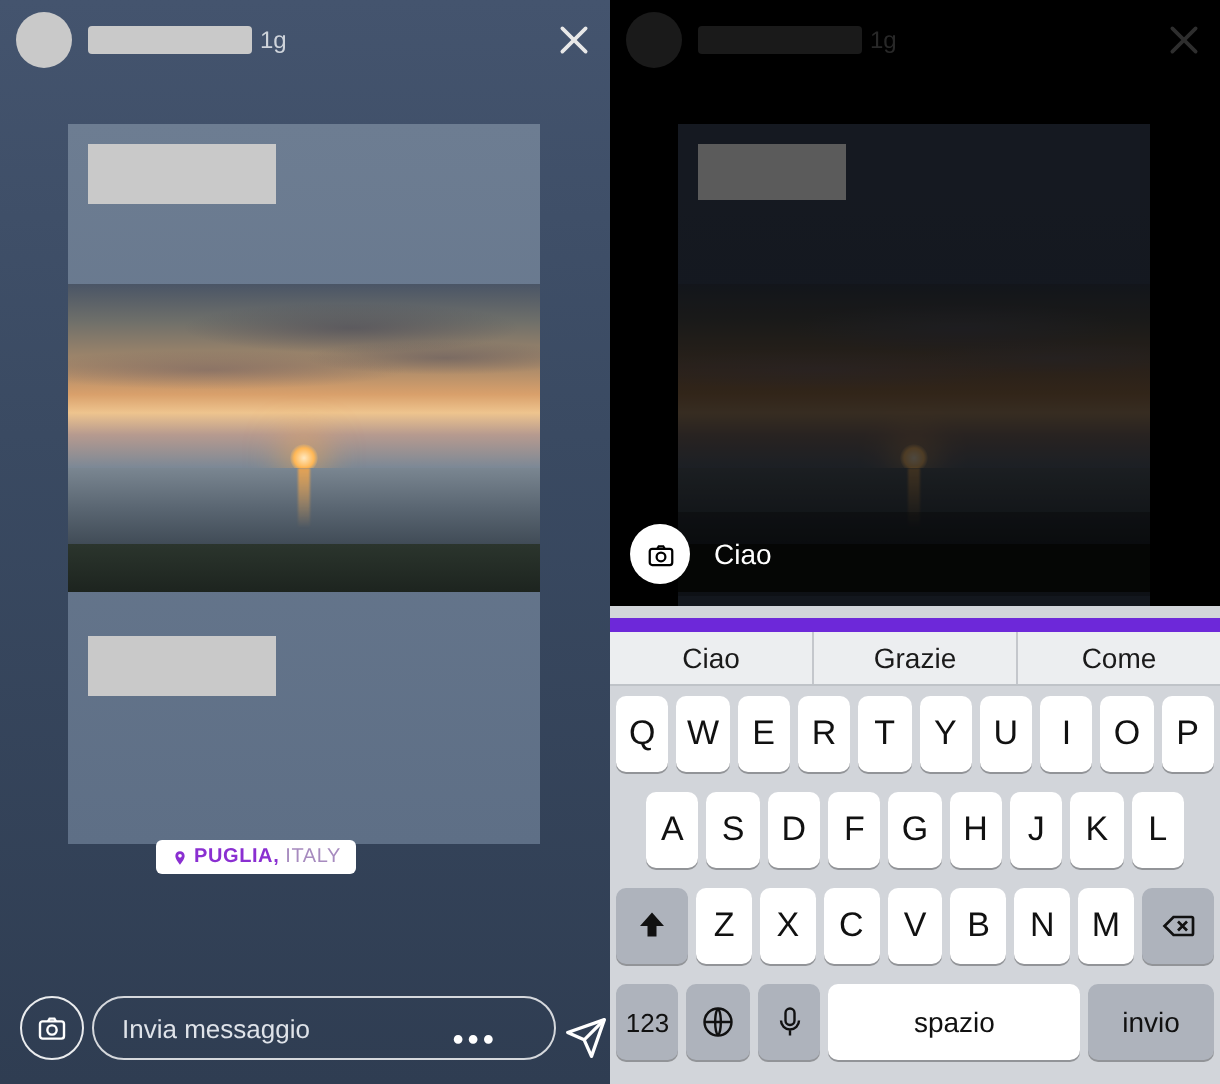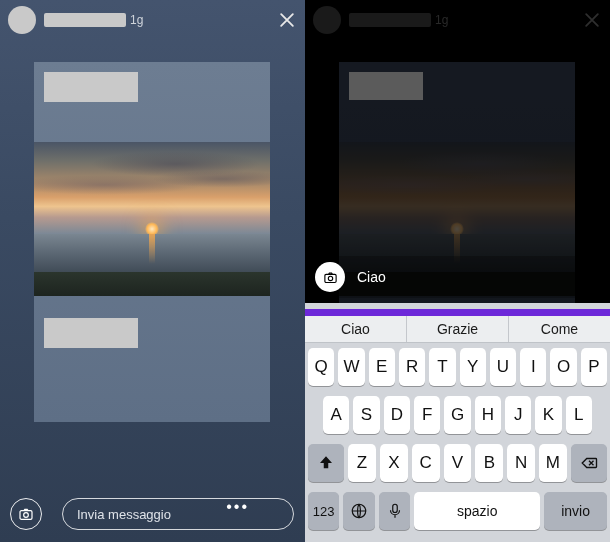--- a/index.html
+++ b/index.html
@@ -104,21 +104,21 @@
     padding: 3px 8px; border-radius: 3px;
     letter-spacing: .3px;
     display: flex; align-items: center; gap: 3px;
   }
   .location-tag svg { width: 8px; height: 8px; }
   .location-tag .sub { color: #a78bbf; font-weight: 500; margin-left: 0px; }
   
   .bottombar {
     position: absolute; left:0; right:0; bottom:0;
     padding: 8px 10px 12px 10px;
-    display: flex; align-items: flex-start; gap: 20px;
+    display: flex; align-items: flex-end; gap: 4px;
   }
   .circle-btn {
     width: 32px; height: 32px; border-radius: 50%;
     border: 1.5px solid rgba(255,255,255,.9);
     display: flex; align-items: center; justify-content: center;
     color: #fff;
     cursor: pointer;
     background: none;
     flex-shrink: 0;
   }
@@ -262,20 +262,27 @@
       <div class="sky"></div>
       <div class="clouds"></div>
       <div class="sun"></div>
       <div class="sea"></div>
       <div class="reflection"></div>
       <div class="land"></div>
     </div>
     <div class="redact bottom-left"></div>
   </div>
 
+  <div class="location-tag">
+    <svg viewBox="0 0 24 24" fill="#8a2fd1">
+        <path d="M12 2C8 2 5 5 5 9c0 5 7 13 7 13s7-8 7-13c0-4-3-7-7-7zm0 9.5A2.5 2.5 0 1112 6a2.5 2.5 0 010 5.5z"></path>
+      </svg>
+    <span>PUGLIA,</span>
+    <span class="sub">ITALY</span>
+  </div>
 
   <div class="bottombar">
     <button class="circle-btn">
       <svg viewBox="0 0 24 24" width="16" height="16" fill="none" stroke="currentColor" stroke-width="1.8">
           <rect x="3" y="7" width="18" height="13" rx="2"></rect>
           <circle cx="12" cy="13.5" r="3.5"></circle>
           <path d="M9 7l1.2-2h3.6L15 7"></path>
         </svg>
     </button>
     <input class="msg-input" placeholder="Invia messaggio" style="">

